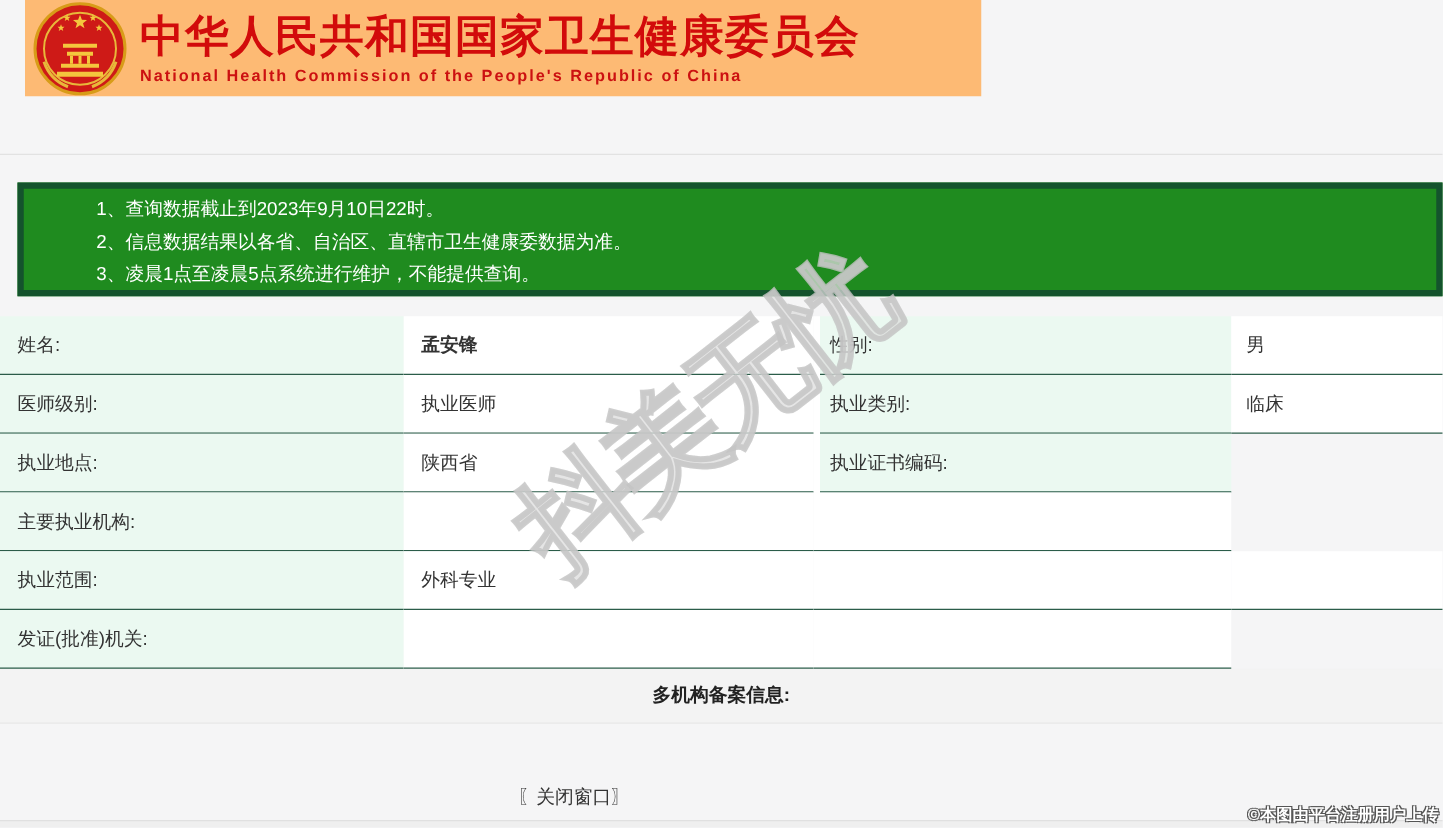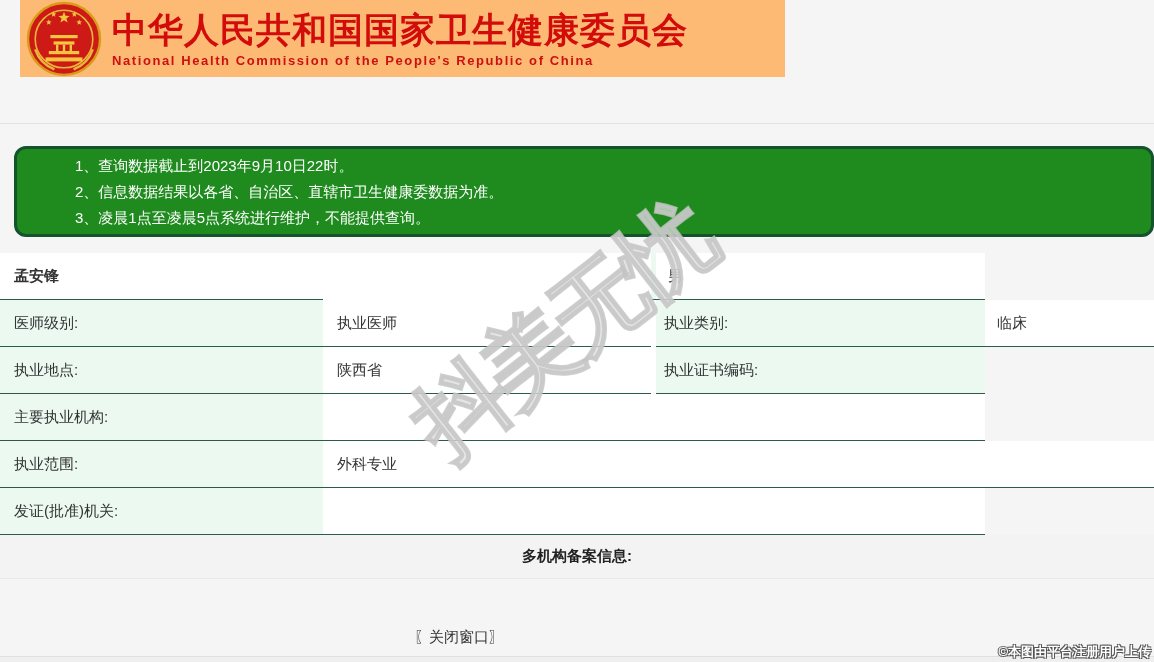--- a/index.html
+++ b/index.html
@@ -23,21 +23,21 @@
   }
   .title-en{
     font-size:13px;font-weight:bold;color:#cc1111;
     letter-spacing:1.6px;margin-top:3px;white-space:nowrap;
   }
   .divider{position:absolute;top:123px;left:0;width:1154px;border-top:1px solid #e2e2e2;}
   
   .notice{
     position:absolute;top:146px;left:14px;right:0;height:91px;
     box-sizing:border-box;
-    background:#1f8b1f;border:3px solid #14532d;border-radius:12px;
+    background:#1f8b1f;border:5px solid #14532d;border-radius:0;
     padding:4px 0 0 58px;
   }
   .notice-line{color:#ffffff;font-size:15px;line-height:26px;white-space:nowrap;}
   
   .info-table{position:absolute;top:253px;left:0;width:1154px;}
   .row{
     display:grid;grid-template-columns:323px 328px 5px 329px 169px;
   }
   .cell{
     height:46px;display:flex;align-items:center;
@@ -123,20 +123,21 @@
 
 <div class="notice">
   <div class="notice-line">1、查询数据截止到2023年9月10日22时。</div>
   <div class="notice-line">2、信息数据结果以各省、自治区、直辖市卫生健康委数据为准。</div>
   <div class="notice-line">3、凌晨1点至凌晨5点系统进行维护，不能提供查询。</div>
 </div>
 
 <div class="info-table">
 
   <div class="row">
+    <div class="cell mint pl14">姓名:</div>
     <div class="cell pl14 bold">孟安锋</div>
     <div class="cell gap break"></div>
     <div class="cell mint pl8">性别:</div>
     <div class="cell pl12">男</div>
   </div>
 
   <div class="row">
     <div class="cell mint pl14">医师级别:</div>
     <div class="cell pl14">执业医师</div>
     <div class="cell gap break"></div>

